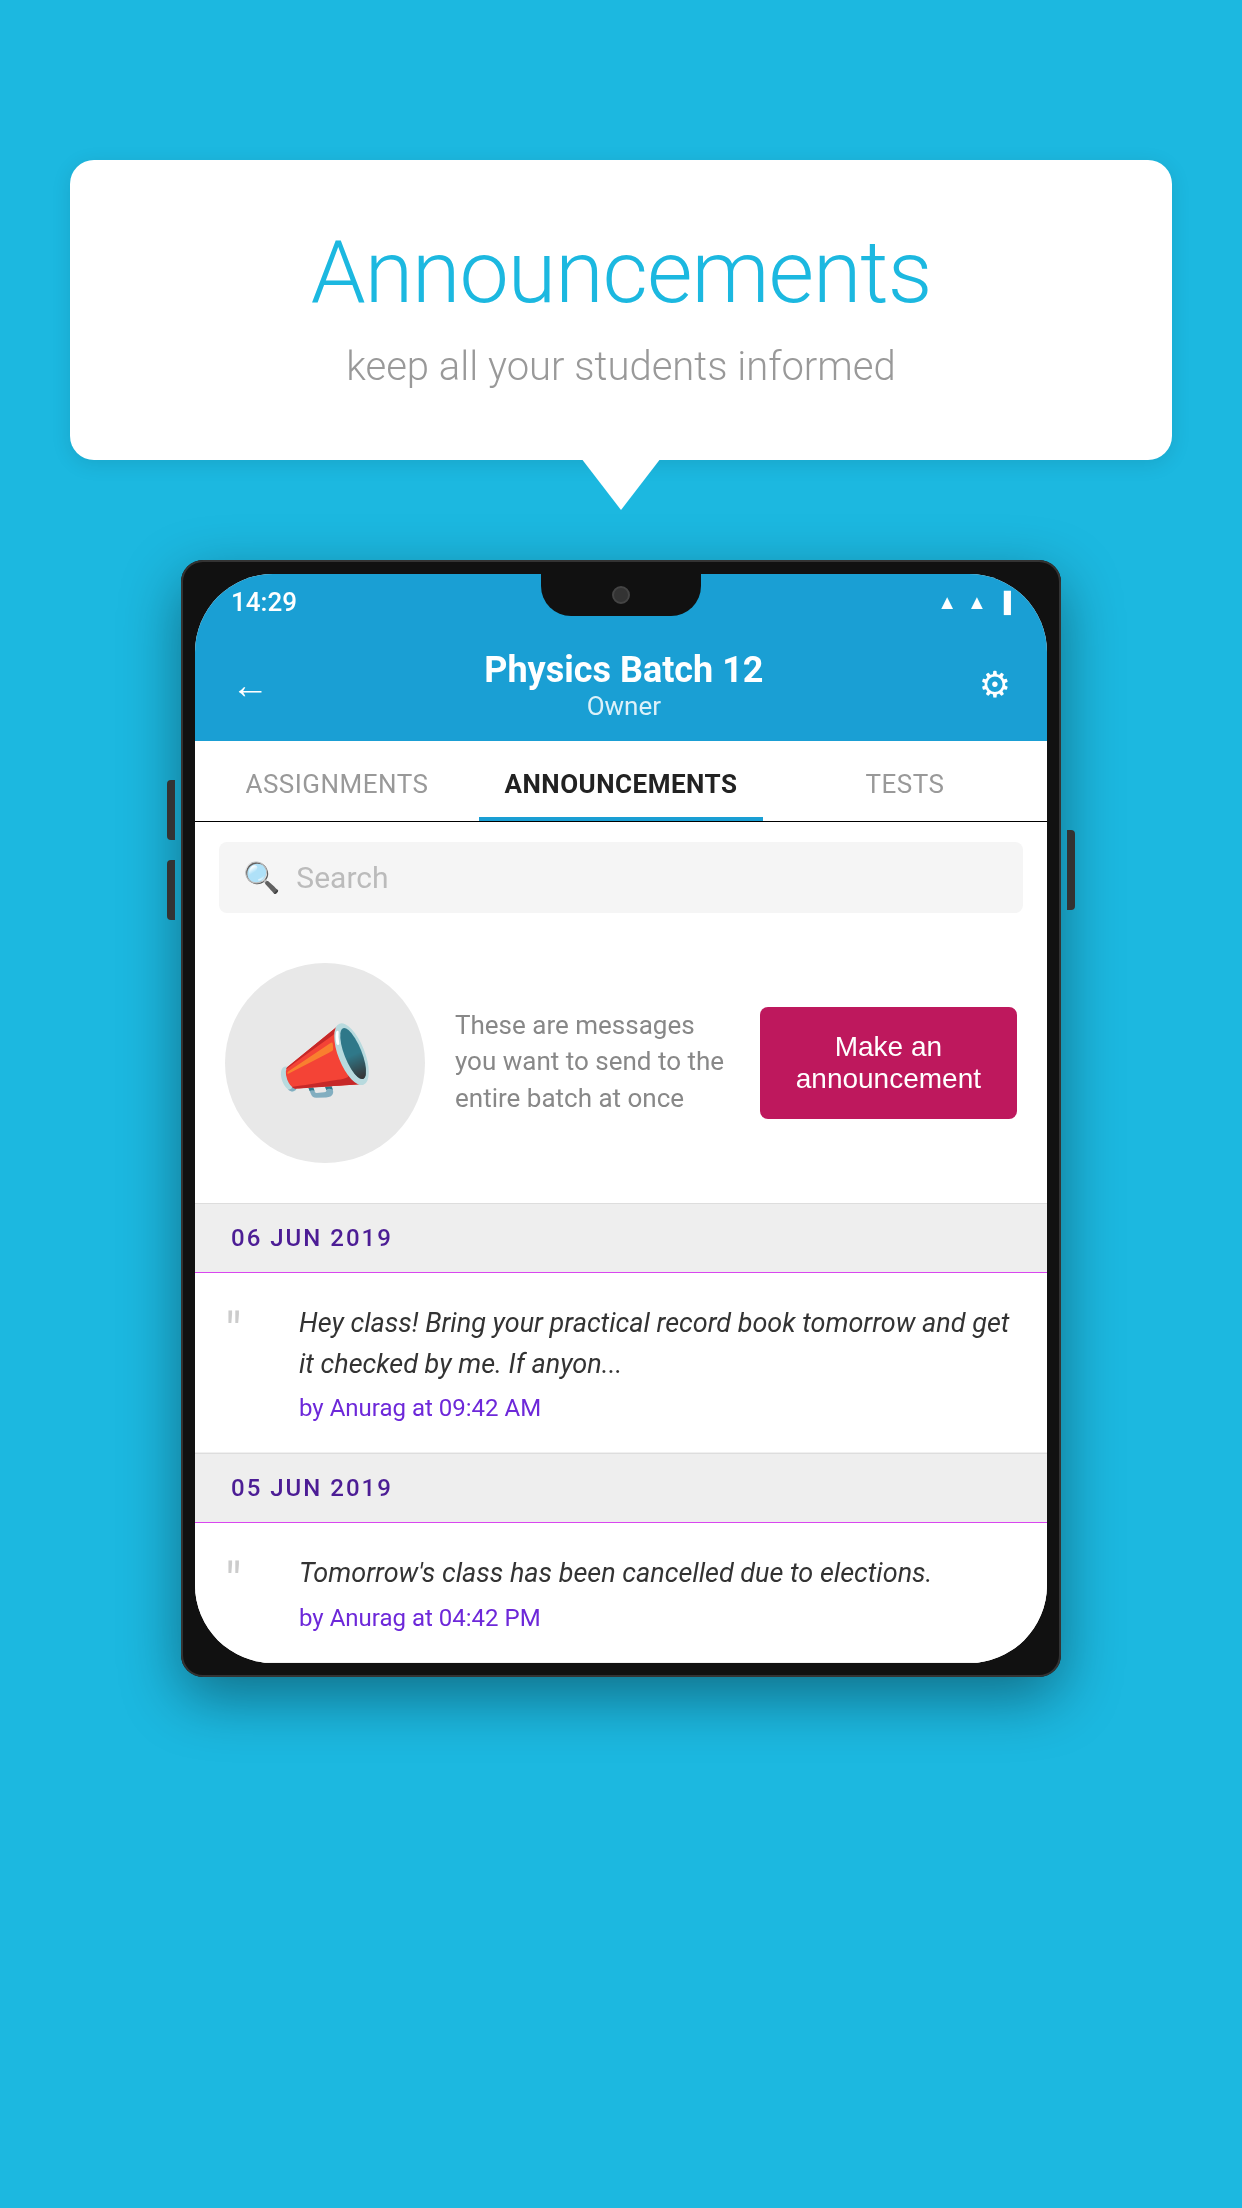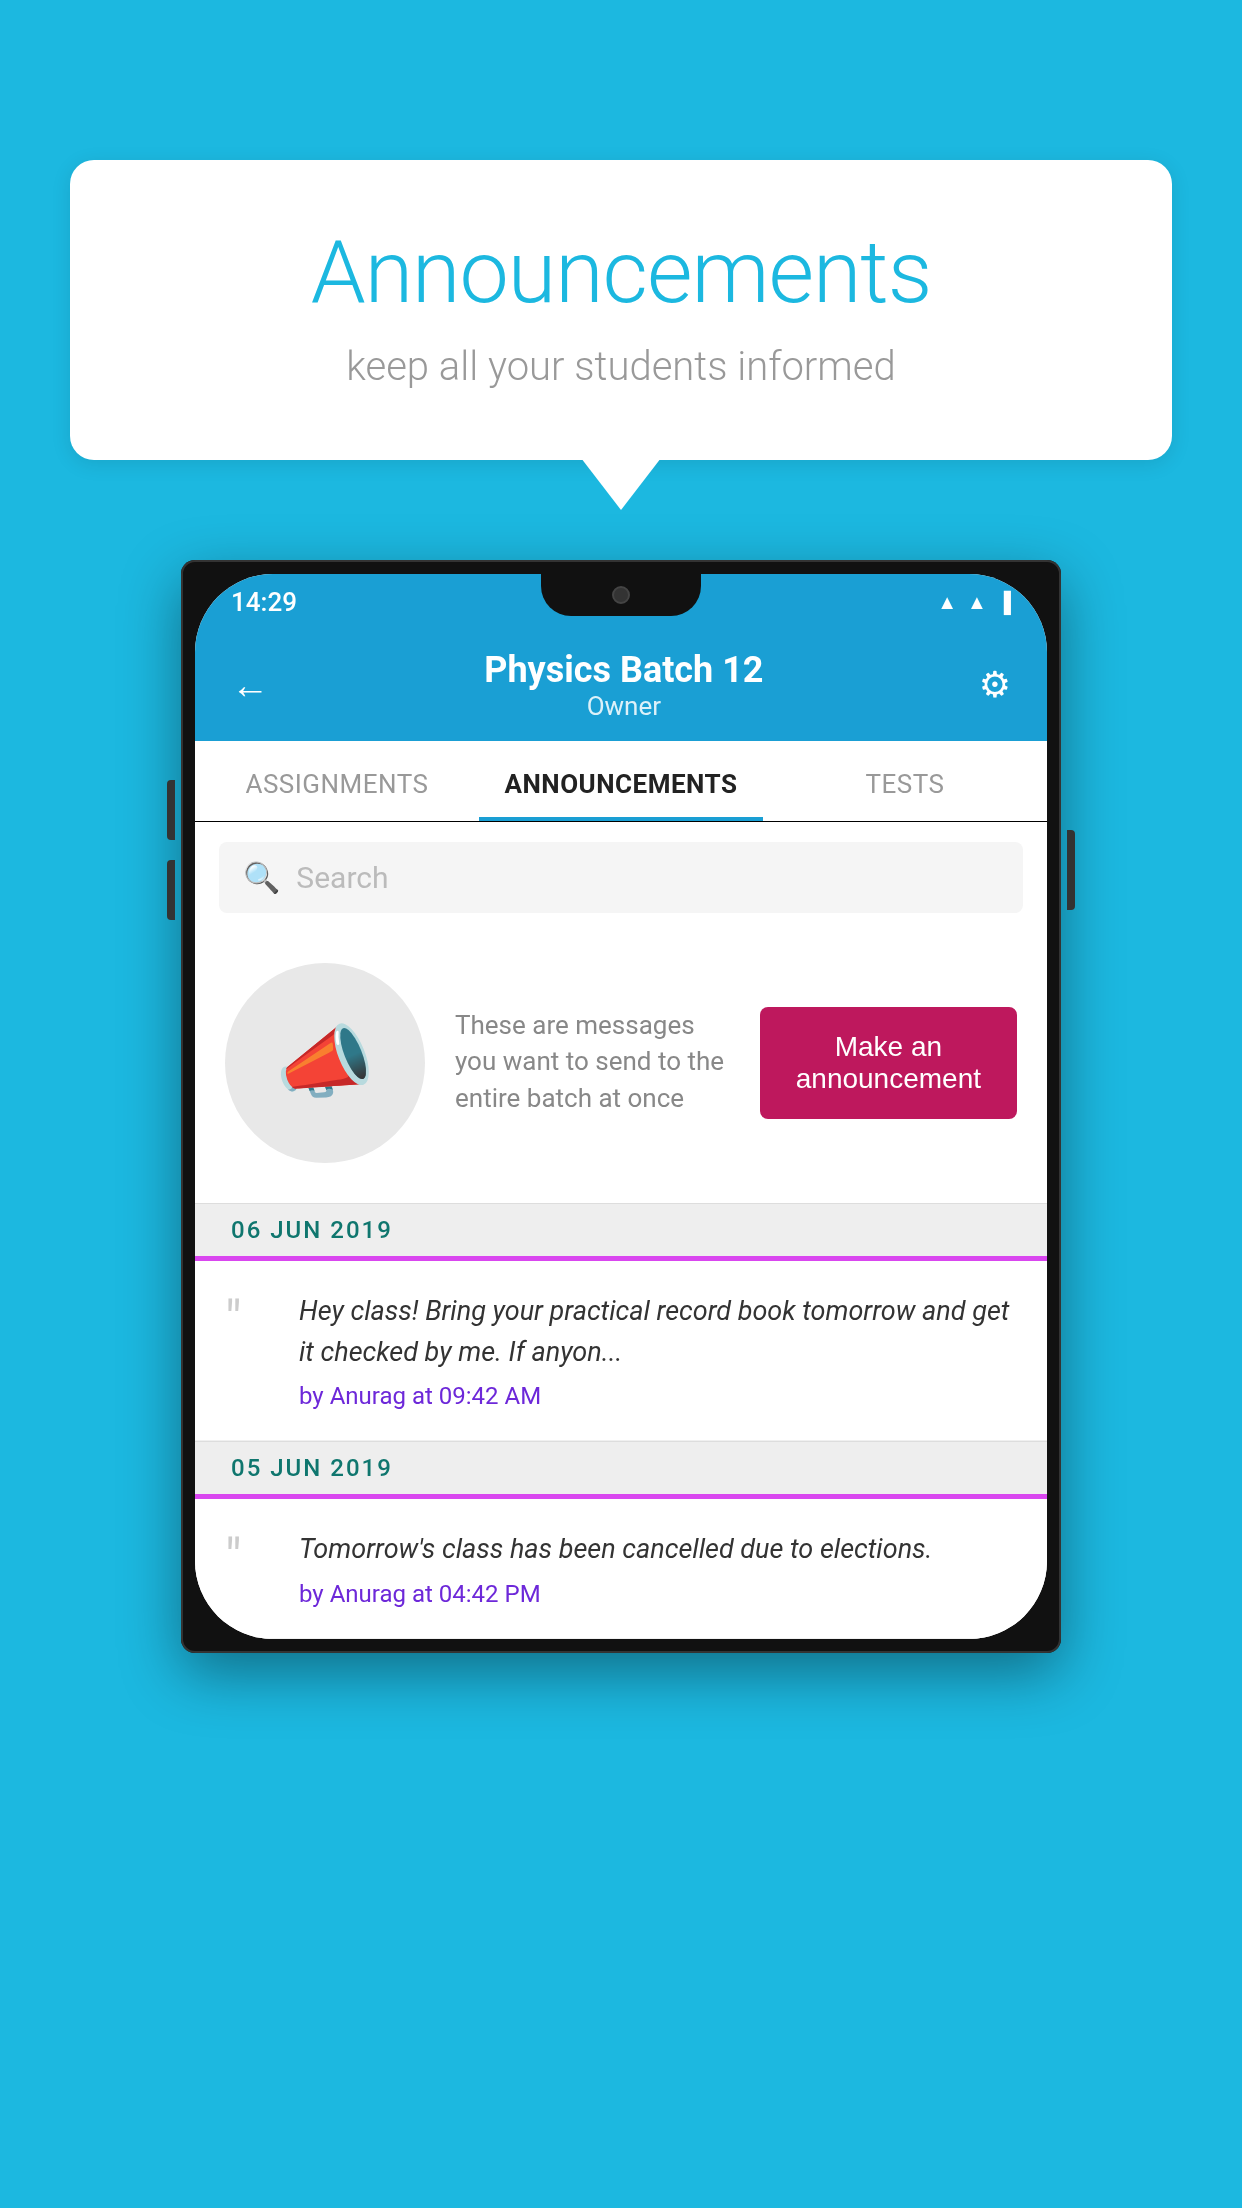--- a/index.html
+++ b/index.html
@@ -61,21 +61,21 @@
     .phone-wrapper {
       position: absolute;
       top: 560px;
       left: 50%;
       transform: translateX(-50%);
       width: 880px;
     }
 
     .phone-frame {
       background: #111;
-      border-radius: 14px;
+      border-radius: 22px;
       padding: 14px;
       box-shadow: 0 20px 60px rgba(0,0,0,0.4), inset 0 0 0 2px #333;
       position: relative;
     }
 
     .phone-screen {
       background: white;
       border-radius: 78px;
       overflow: hidden;
       position: relative;
@@ -269,27 +269,27 @@
       font-size: 28px;
       font-weight: 400;
       cursor: pointer;
       text-align: center;
       align-self: flex-start;
     }
 
     
     .date-separator {
       background: #eeeeee;
-      padding: 12px 36px;
-      color: #0f766e;
+      padding: 20px 36px;
+      color: #4c1d95;
       font-size: 24px;
       font-weight: 500;
       letter-spacing: 2px;
       border-top: 1px solid #ddd;
-      border-bottom: 5px solid #d946ef;
+      border-bottom: 1px solid #d946ef;
     }
 
     
     .announcement-item {
       background: white;
       display: flex;
       padding: 30px 30px;
       gap: 24px;
       border-bottom: 1px solid #f0f0f0;
     }

